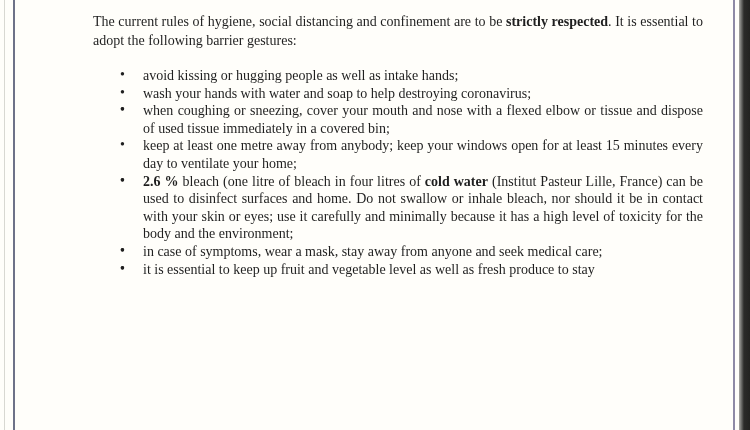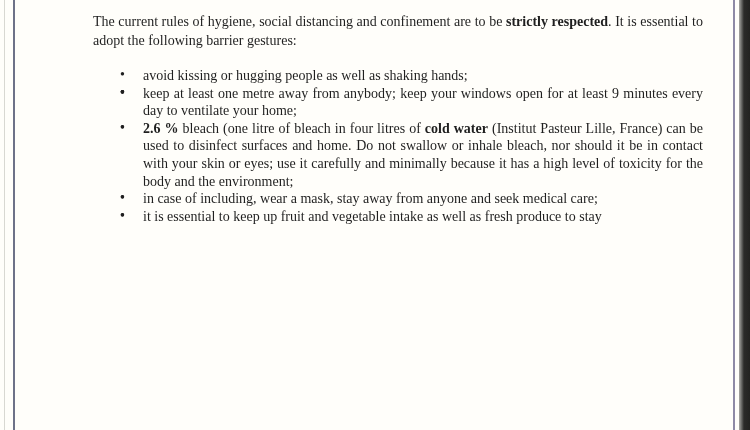--- a/index.html
+++ b/index.html
@@ -60,26 +60,26 @@
 
 <div class="page" style="background: rgb(255, 254, 250); color: rgb(31, 31, 31);">
   <div class="v-line border-left-outer" style="background: rgb(216, 216, 210);"></div>
   <div class="v-line border-left-inner" style="background: rgb(109, 114, 136);"></div>
   <div class="v-line border-right-inner" style="background: rgb(142, 138, 166);"></div>
   <div class="v-line edge-shadow-right"></div>
 
   <div class="content">
     <p class="intro"><span>The current rules of hygiene, social distancing and confinement are to be </span><b>strictly respected</b><span>. It is essential to adopt the following barrier gestures:</span></p>
     <ul class="bullets">
-        <li><span class="marker">•</span><span><span>avoid kissing or hugging people as well as shaking hands;</span></span></li>
+        <li><span class="marker">•</span><span><span>avoid kissing or hugging people as well as intake hands;</span></span></li>
+        <li><span class="marker">•</span><span><span>wash your hands with water and soap to help destroying coronavirus;</span></span></li>
         <li><span class="marker">•</span></li>
-        <li><span class="marker">•</span></li>
-        <li><span class="marker">•</span></li>
-        <li><span class="marker">•</span><span><span>keep at least one metre away from anybody; keep your windows open for at least 9 minutes every day to ventilate your home;</span></span></li>
+        <li><span class="marker">•</span><span><span>when coughing or sneezing, cover your mouth and nose with a flexed elbow or tissue and dispose of used tissue immediately in a covered bin;</span></span></li>
+        <li><span class="marker">•</span><span><span>keep at least one metre away from anybody; keep your windows open for at least 15 minutes every day to ventilate your home;</span></span></li>
         <li><span class="marker">•</span></li>
         <li><span class="marker">•</span><span><b>2.6 %</b><span> bleach (one litre of bleach in four litres of </span><b>cold water</b><span> (Institut Pasteur Lille, France) can be used to disinfect surfaces and home. Do not swallow or inhale bleach, nor should it be in contact with your skin or eyes; use it carefully and minimally because it has a high level of toxicity for the body and the environment;</span></span></li>
         <li><span class="marker">•</span></li>
-        <li><span class="marker">•</span><span><span>in case of including, wear a mask, stay away from anyone and seek medical care;</span></span></li>
+        <li><span class="marker">•</span><span><span>in case of symptoms, wear a mask, stay away from anyone and seek medical care;</span></span></li>
         <li><span class="marker">•</span></li>
-        <li><span class="marker">•</span><span><span>it is essential to keep up fruit and vegetable intake as well as fresh produce to stay</span></span></li>
+        <li><span class="marker">•</span><span><span>it is essential to keep up fruit and vegetable level as well as fresh produce to stay</span></span></li>
       </ul>
   </div>
 </div>
 
 </body></html>

